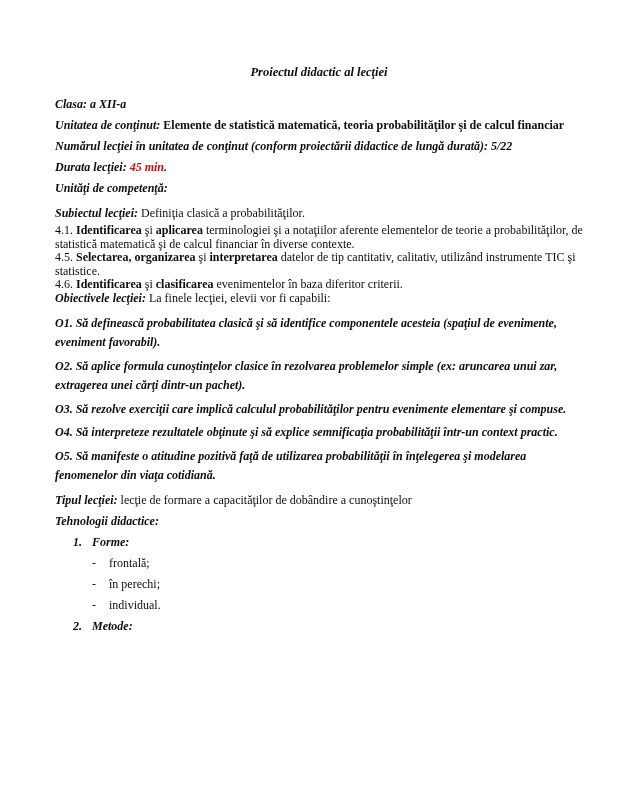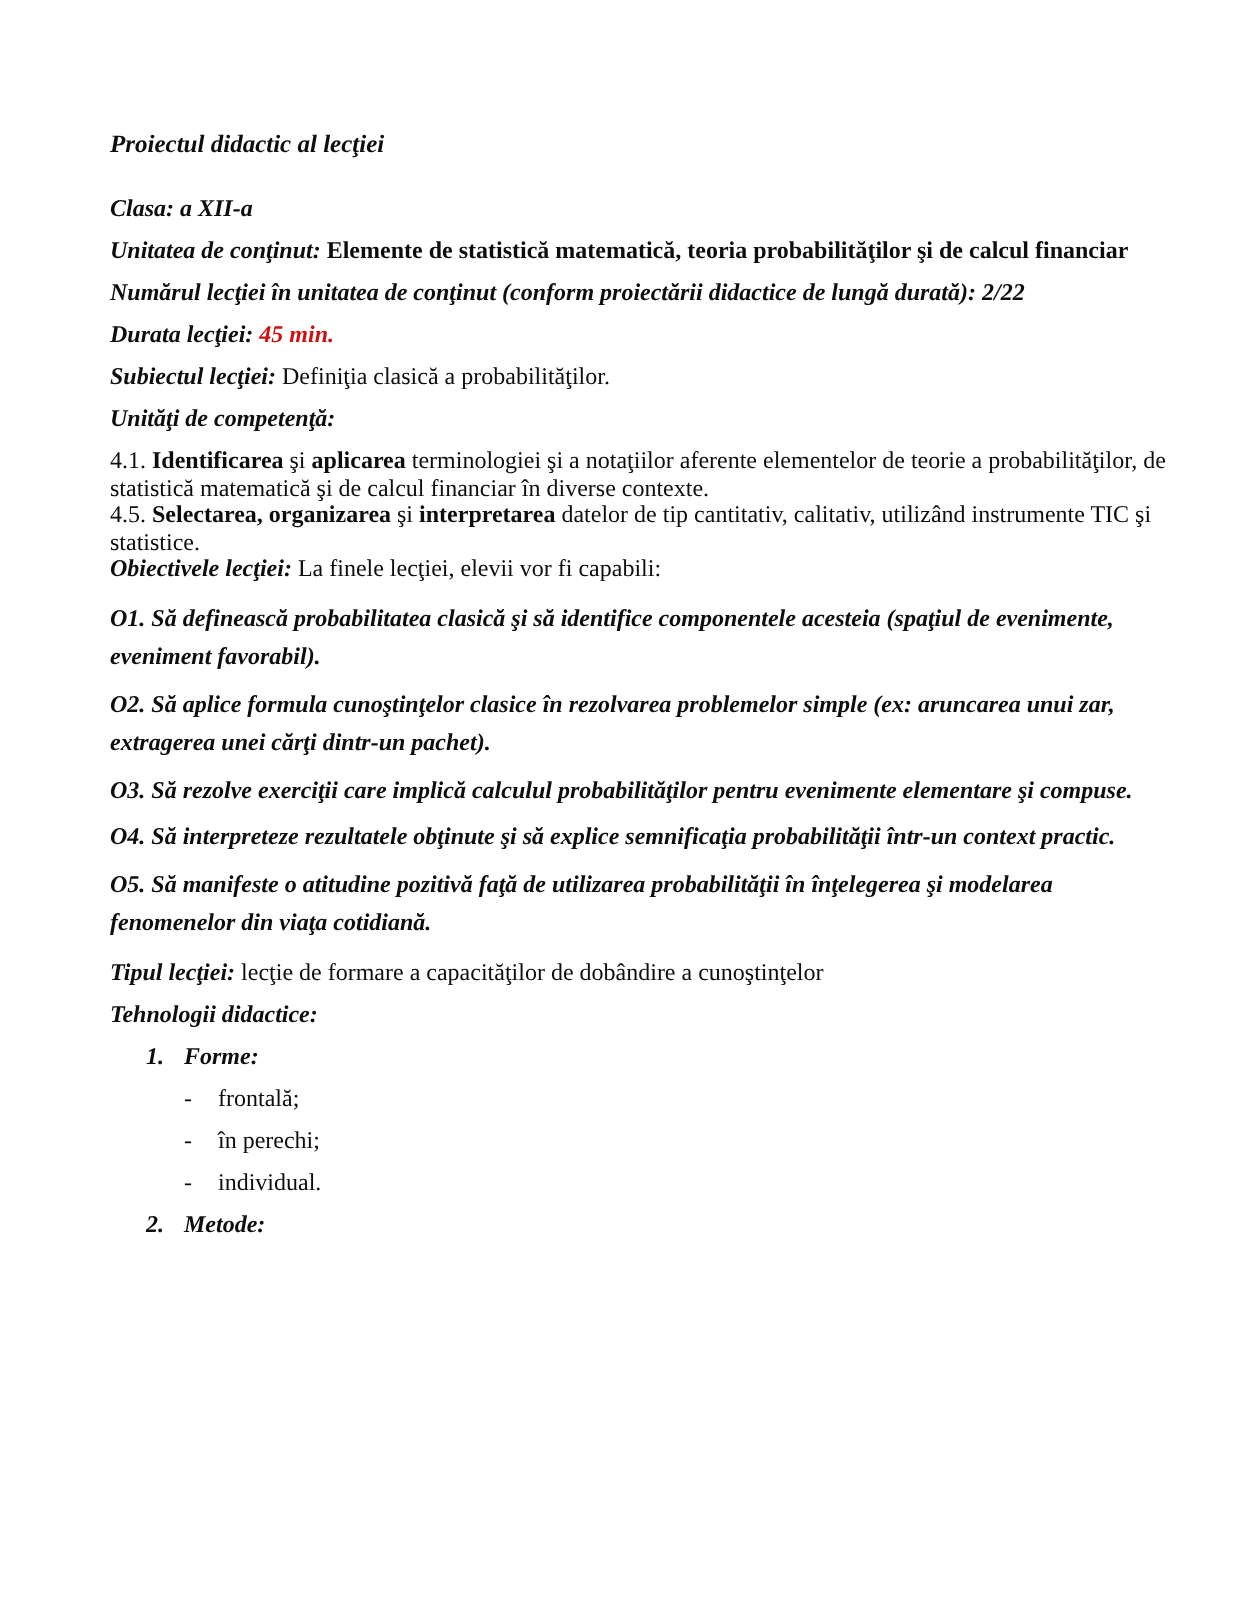--- a/index.html
+++ b/index.html
@@ -10,21 +10,21 @@
     height: 800px;
     box-sizing: border-box;
     background: #ffffff;
     padding: 62px 35px 20px 55px;
     overflow: hidden;
     font-family: "Liberation Serif", "DejaVu Serif", serif;
     color: var(--ink);
     font-size: 12px;
   }
   .doc-title {
-    text-align: left;
+    text-align: center;
     font-weight: 700;
     font-style: italic;
     font-size: 12.5px;
     line-height: 20px;
     margin: 0 0 12px 0;
   }
   p { margin: 0; }
   .meta   { line-height: 21px; }
   .justify{ text-align: justify; }
   .mb4    { margin-bottom: 4px; }
@@ -40,26 +40,27 @@
   .red { color: var(--accent-red); }
 </style>
 </head>
 <body>
 
 <div class="page">
   <div class="doc-title">Proiectul didactic al lecţiei</div>
   <div id="doc-body">
       <p class="meta"><span class="bi">Clasa: a XII-a</span></p>
       <p class="meta justify"><span class="bi">Unitatea de conţinut: </span><span class="b">Elemente de statistică matematică, teoria probabilităţilor şi de calcul financiar</span></p>
-      <p class="meta"><span class="bi">Numărul lecţiei în unitatea de conţinut (conform proiectării didactice de lungă durată): 2/22</span></p>
+      <p class="meta"><span class="bi">Numărul lecţiei în unitatea de conţinut (conform proiectării didactice de lungă durată): 5/22</span></p>
       <p class="meta"><span class="bi">Durata lecţiei: </span><span class="bi red">45 min.</span></p>
+      <p class="meta mb4"><span class="bi">Unităţi de competenţă:</span></p>
       <p class="meta"><span class="bi">Subiectul lecţiei: </span><span>Definiţia clasică a probabilităţilor.</span></p>
-      <p class="meta mb4"><span class="bi">Unităţi de competenţă:</span></p>
       <p class="tight"><span>4.1. </span><span class="b">Identificarea</span><span> şi </span><span class="b">aplicarea</span><span> terminologiei şi a notaţiilor aferente elementelor de teorie a probabilităţilor, de statistică matematică şi de calcul financiar în diverse contexte.</span></p>
       <p class="tight"><span>4.5. </span><span class="b">Selectarea, organizarea</span><span> şi </span><span class="b">interpretarea</span><span> datelor de tip cantitativ, calitativ, utilizând instrumente TIC şi statistice.</span></p>
+      <p class="tight"><span>4.6. </span><span class="b">Identificarea</span><span> şi </span><span class="b">clasificarea</span><span> evenimentelor în baza diferitor criterii.</span></p>
       <p class="tight mb8"><span class="bi">Obiectivele lecţiei: </span><span>La finele lecţiei, elevii vor fi capabili:</span></p>
       <p class="obj"><span class="bi">O1. Să definească probabilitatea clasică şi să identifice componentele acesteia (spaţiul de evenimente, eveniment favorabil).</span></p>
       <p class="obj"><span class="bi">O2. Să aplice formula cunoştinţelor clasice în rezolvarea problemelor simple (ex: aruncarea unui zar, extragerea unei cărţi dintr-un pachet).</span></p>
       <p class="obj"><span class="bi">O3. Să rezolve exerciţii care implică calculul probabilităţilor pentru evenimente elementare şi compuse.</span></p>
       <p class="obj"><span class="bi">O4. Să interpreteze rezultatele obţinute şi să explice semnificaţia probabilităţii într-un context practic.</span></p>
       <p class="obj"><span class="bi">O5. Să manifeste o atitudine pozitivă faţă de utilizarea probabilităţii în înţelegerea şi modelarea fenomenelor din viaţa cotidiană.</span></p>
       <p class="meta"><span class="bi">Tipul lecţiei: </span><span>lecţie de formare a capacităţilor de dobândire a cunoştinţelor</span></p>
       <p class="meta"><span class="bi">Tehnologii didactice:</span></p>
       <p class="num-item"><span class="marker">1.</span><span class="bi">Forme:</span></p>
       <p class="dash-item"><span class="marker">-</span><span>frontală;</span></p>

